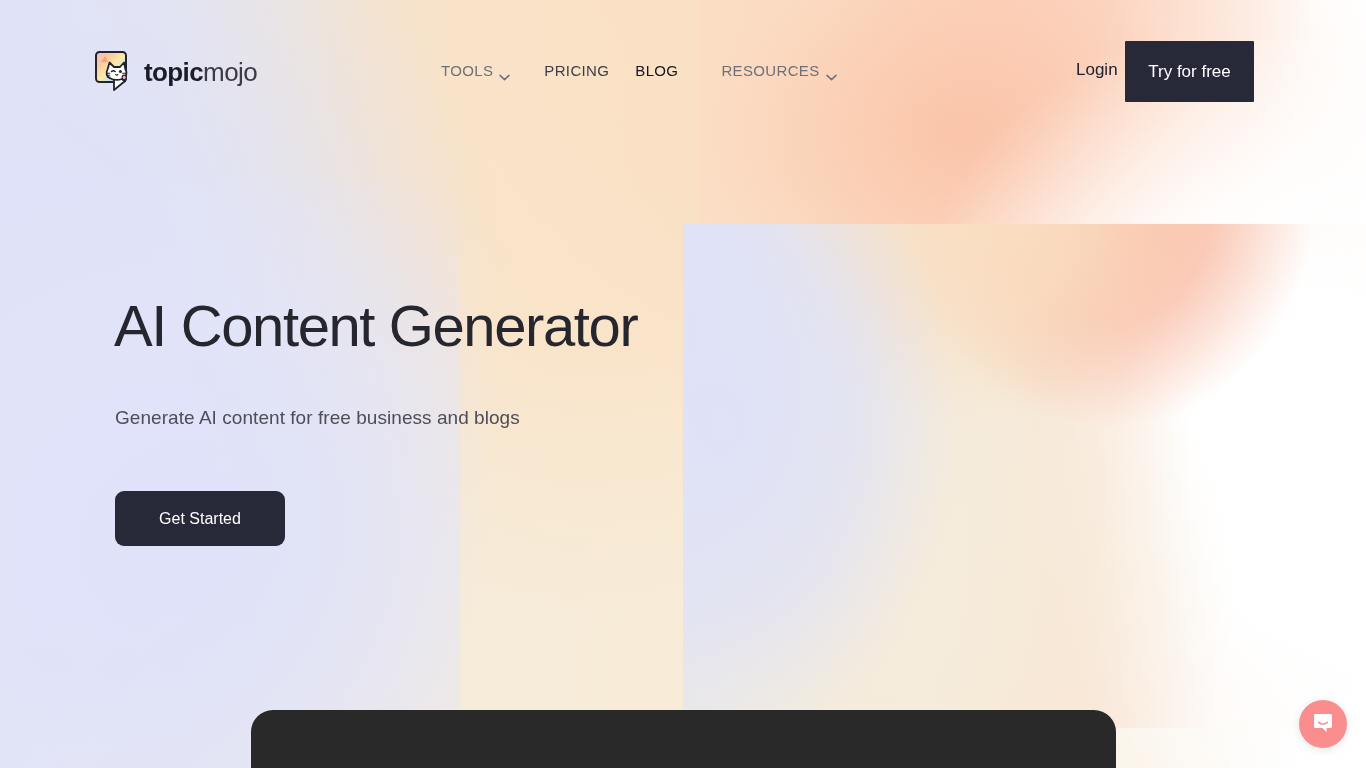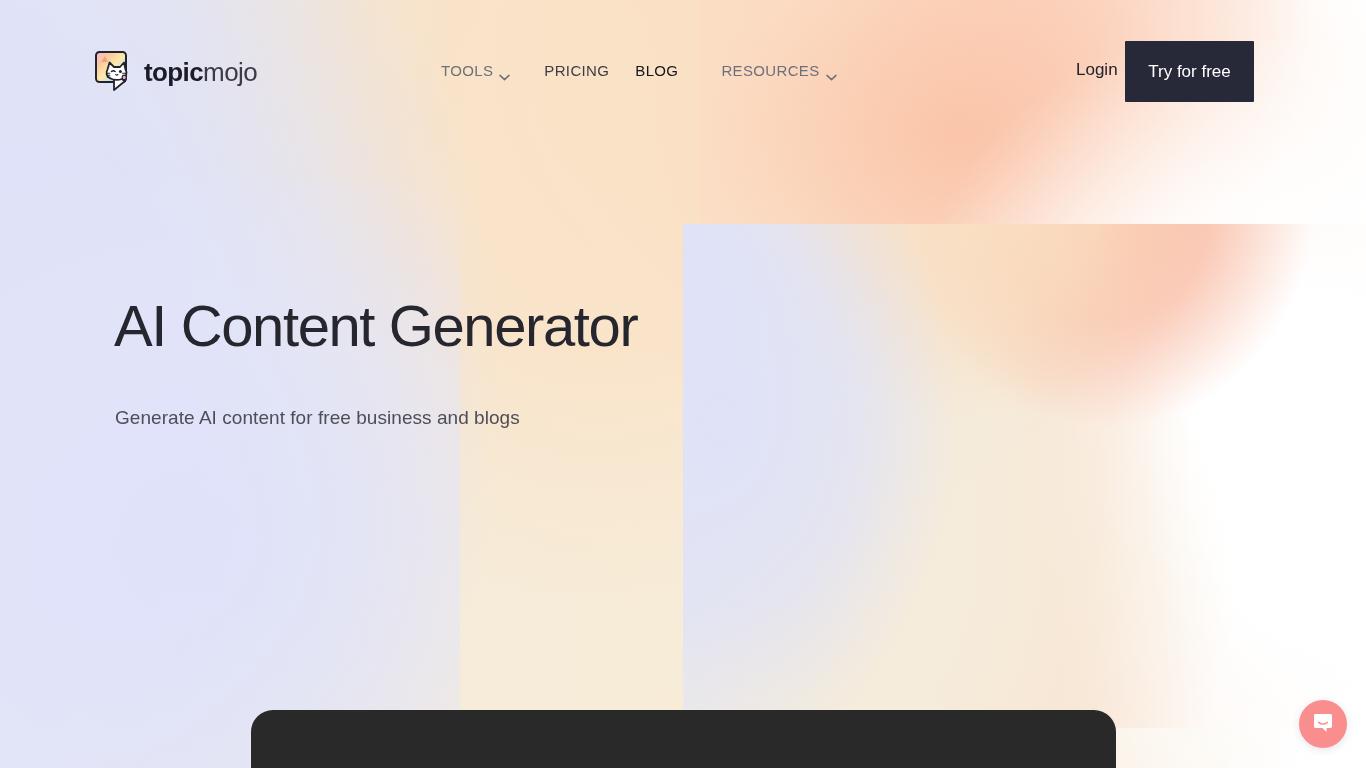--- a/index.html
+++ b/index.html
@@ -319,20 +319,21 @@
     <div class="auth">
       <a class="login-link" href="#">Login</a>
       <button class="try-btn" type="button">Try for free</button>
     </div>
 
   </header>
 
   <section class="hero-copy">
     <h1 class="hero-title">AI Content Generator</h1>
     <p class="hero-sub">Generate AI content for free business and blogs</p>
+    <button class="cta-btn" type="button">Get Started</button>
   </section>
 
   <div class="dark-panel"></div>
 
   <button class="chat-launcher" type="button" aria-label="Open chat">
     <span>
       <svg width="22" height="22" viewBox="0 0 22 22" xmlns="http://www.w3.org/2000/svg">
         <path d="M3.4 2 H18.6 A1.4 1.4 0 0 1 20 3.4 V14.6 A1.4 1.4 0 0 1 18.6 16 H14.6 L14.6 20 L10.4 16 H3.4 A1.4 1.4 0 0 1 2 14.6 V3.4 A1.4 1.4 0 0 1 3.4 2 Z" fill="#ffffff"></path>
         <path d="M6.6 10.4 q4.4 3.4 8.8 0" fill="none" stroke="#fa8e8e" stroke-width="1.5" stroke-linecap="round"></path>
       </svg>

